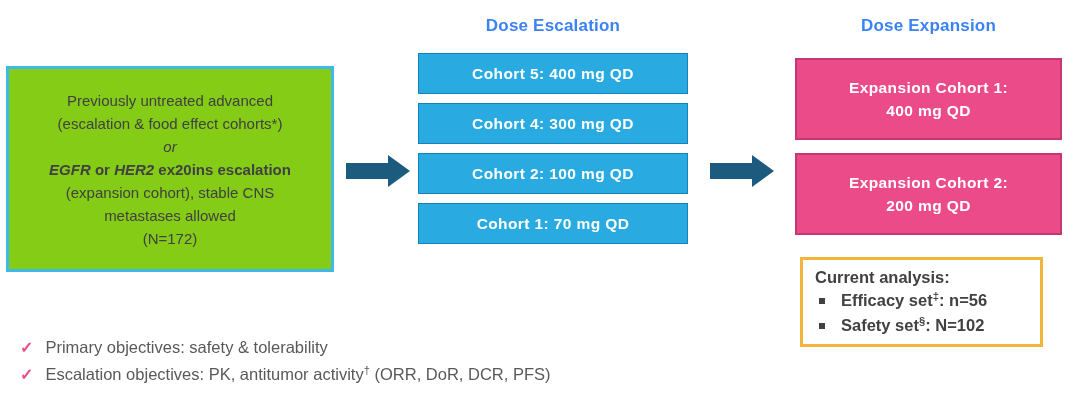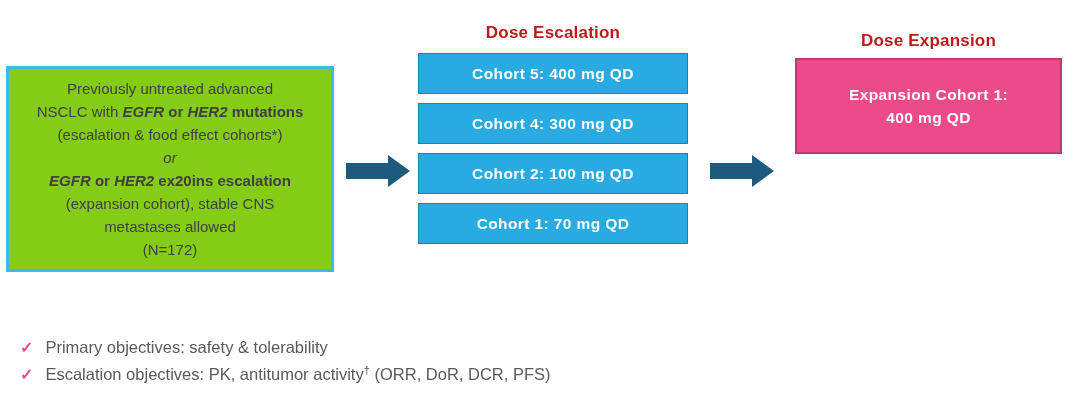--- a/index.html
+++ b/index.html
@@ -12,25 +12,25 @@
     position:absolute;left:6px;top:66px;width:328px;height:206px;
     box-sizing:border-box;border:3px solid #3FB9EA;background:#84cc16;
     display:flex;flex-direction:column;justify-content:center;
     text-align:center;color:#414042;font-size:15px;line-height:23px;
   }
   .bi{font-weight:bold;font-style:italic;}
   .b{font-weight:bold;}
   .i{font-style:italic;}
   
   .col-title{
-    position:absolute;top:23px;font-size:17px;font-weight:bold;color:#b91c1c;
+    position:absolute;top:16px;font-size:17px;font-weight:bold;color:#3b82f6;
     text-align:center;letter-spacing:.2px;
   }
   .esc-title{left:418px;width:270px;}
-  .exp-title{left:795px;width:267px;margin-top:8px;}
+  .exp-title{left:795px;width:267px;}
   
   .cohort-stack{
     position:absolute;left:418px;top:53px;width:270px;
     display:flex;flex-direction:column;gap:9px;
   }
   .cohort-box{
     height:41px;box-sizing:border-box;background:#29ABE2;border:1px solid #1484B8;
     color:#ffffff;font-weight:bold;font-size:15.5px;letter-spacing:.4px;
     display:flex;align-items:center;justify-content:center;
   }
@@ -43,21 +43,21 @@
     border-left:22px solid #1C5B7D;
   }
   .arrow1{left:346px;top:155px;width:64px;height:32px;}
   .arrow1 .body{width:44px;}
   .arrow1 .head{left:42px;}
   .arrow2{left:710px;top:155px;width:64px;height:32px;}
   .arrow2 .body{width:44px;}
   .arrow2 .head{left:42px;}
   
   .exp-box{
-    position:absolute;left:795px;width:267px;height:96px;box-sizing:border-box;
+    position:absolute;left:795px;width:267px;height:82px;box-sizing:border-box;
     background:#EC4B89;border:2px solid #C2386F;color:#ffffff;
     font-weight:bold;font-size:15.5px;line-height:23px;letter-spacing:.4px;
     display:flex;flex-direction:column;align-items:center;justify-content:center;
     text-align:center;
   }
   .exp-box-1{top:58px;}
   .exp-box-2{top:153px;}
   
   .analysis-box{
     position:absolute;left:800px;top:257px;width:243px;height:90px;
@@ -80,21 +80,20 @@
   .obj-row{display:flex;align-items:baseline;}
   .check{color:#EC4B89;font-weight:bold;margin-right:12px;font-size:16px;}
 </style>
 </head>
 <body>
 
 <div class="canvas">
 
   <div class="elig-box">
     <div>Previously untreated advanced</div>
-    <div><span>NSCLC with </span><span class="bi">EGFR</span><span class="b"> or </span><span class="bi">HER2</span><span class="b"> mutations</span></div>
     <div>(escalation &amp; food effect cohorts*)</div>
     <div class="i">or</div>
     <div><span class="bi">EGFR</span><span class="b"> or </span><span class="bi">HER2</span><span class="b"> ex20ins escalation</span></div>
     <div>(expansion cohort), stable CNS</div>
     <div>metastases allowed</div>
     <div>(N=172)</div>
   </div>
 
   <div class="arrow arrow1">
     <div class="body"></div>
@@ -113,21 +112,36 @@
     <div class="body"></div>
       <div class="head"></div>
   </div>
 
   <div class="col-title exp-title">Dose Expansion</div>
 
   <div class="exp-box exp-box-1">
     <div>Expansion Cohort 1:</div>
     <div>400 mg QD</div>
   </div>
+  <div class="exp-box exp-box-2">
+    <div>Expansion Cohort 2:</div>
+    <div>200 mg QD</div>
+  </div>
 
+  <div class="analysis-box">
+    <div class="analysis-title">Current analysis:</div>
+    <div class="analysis-item">
+      <span class="sq-bullet"></span>
+      <span><span>Efficacy set</span><sup>‡</sup><span>: n=56</span></span>
+    </div>
+    <div class="analysis-item">
+      <span class="sq-bullet"></span>
+      <span><span>Safety set</span><sup>§</sup><span>: N=102</span></span>
+    </div>
+  </div>
 
   <div class="objectives">
     <div class="obj-row">
       <span class="check">✓</span>
       <span><span>Primary objectives: safety &amp; tolerability</span><sup></sup><span></span></span>
     </div>
     <div class="obj-row">
       <span class="check">✓</span>
       <span><span>Escalation objectives: PK, antitumor activity</span><sup>†</sup><span> (ORR, DoR, DCR, PFS)</span></span>
     </div>

